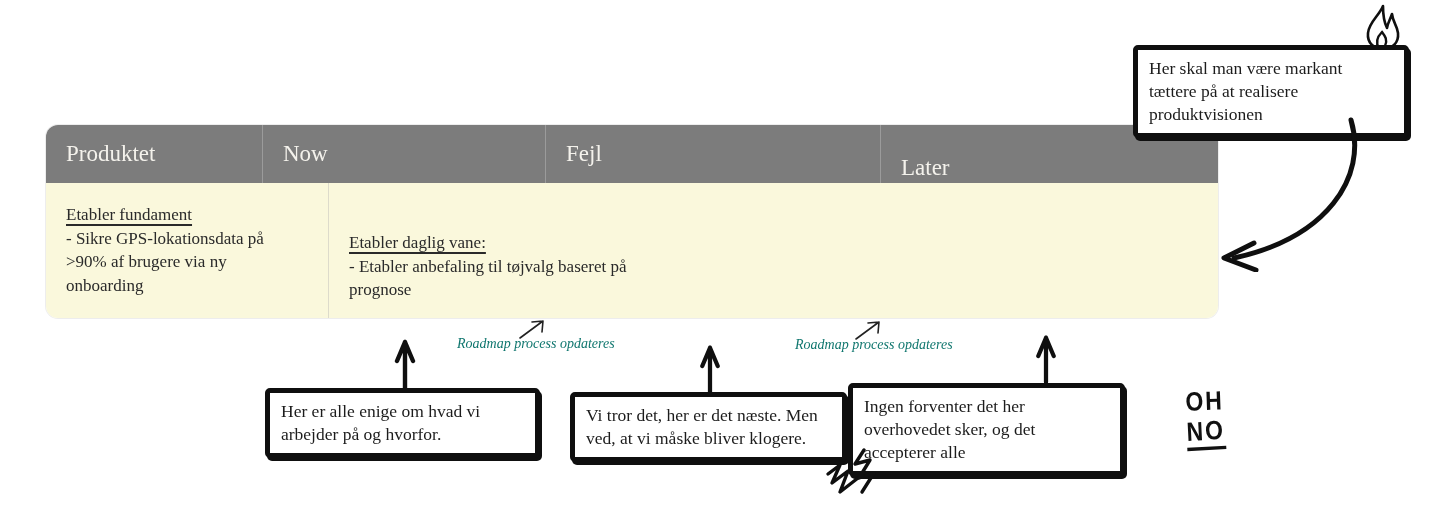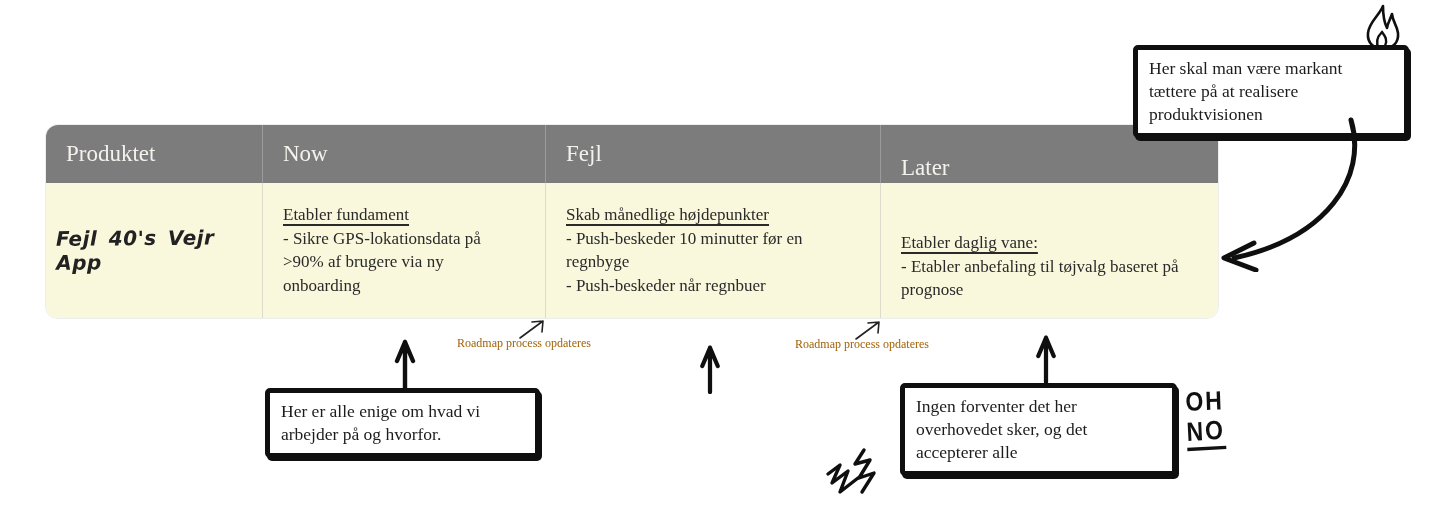--- a/index.html
+++ b/index.html
@@ -37,24 +37,24 @@
   }
   
   .note {
     position:absolute; background:#ffffff; border:5px solid #0f0f0f; border-radius:5px;
     padding:7px 11px; font-size:17.5px; line-height:23px;
     color:#1c1c1c; box-shadow:2px 3px 0 0 #0f0f0f;
   }
   .note-vision { left:1133px; top:45px;  width:276px; }
   .note-now    { left:265px;  top:388px; width:275px; }
   .note-next   { left:570px;  top:392px; width:277px; }
-  .note-later  { left:900px;  top:383px; width:277px; }
+  .note-later  { left:848px;  top:383px; width:277px; }
   
   .roadmap-label {
-    position:absolute; font-size:12px; color:#a16207; white-space:nowrap;
+    position:absolute; font-style:italic; font-size:14px; color:#0f766e; white-space:nowrap;
   }
   .lbl1 { left:457px; top:336px; }
   .lbl2 { left:795px; top:337px; }
   .ohno {
     position:absolute; left:1186px; top:390px;
     font-family:"Liberation Sans", sans-serif; font-weight:700; font-size:23px;
     line-height:26px; letter-spacing:2px; color:#111; transform:rotate(-2deg) scaleY(1.15);
   }
   .ohno .no { border-bottom:3px solid #111; padding-bottom:1px; display:inline-block; transform:rotate(-1deg); }
   .abs { position:absolute; }
@@ -66,31 +66,23 @@
 <div class="canvas">
 
   <div class="roadmap">
     <div class="thead">
       <div class="th c1">Produktet</div>
       <div class="th c2">Now</div>
       <div class="th c3">Fejl</div>
       <div class="th c4">Later</div>
     </div>
     <div class="tbody">
-      <div class="td c1">
-        <span class="product-name">Fejl 40's Vejr App</span>
-      </div>
       <div class="td c2">
         <div class="cell-title">Etabler fundament</div>
         <div>- Sikre GPS-lokationsdata på &gt;90% af brugere via ny onboarding</div>
-      </div>
-      <div class="td c3">
-        <div class="cell-title">Skab månedlige højdepunkter</div>
-        <div>- Push-beskeder 10 minutter før en regnbyge</div>
-        <div>- Push-beskeder når regnbuer</div>
       </div>
       <div class="td c4">
         <div class="cell-title">Etabler daglig vane:</div>
         <div>- Etabler anbefaling til tøjvalg baseret på prognose</div>
       </div>
     </div>
   </div>
 
   <svg class="abs" style="left:1358px; top:3px;" width="50" height="48" viewBox="0 0 50 48">
     <path d="M25 3 C 21 13, 11 19, 10 30 C 9 40, 16 46, 25 46 C 34 46, 41 40, 40 30 C 39 22, 35 20, 34 11 C 32 17, 30 19, 29 25 C 26 19, 25 13, 25 3 Z" fill="#ffffff" stroke="#0f0f0f" stroke-width="2.6" stroke-linejoin="round"></path>
@@ -122,20 +114,23 @@
   <svg class="abs" style="left:698px; top:340px;" width="24" height="54" viewBox="0 0 24 56">
     <path d="M 12 54 L 12 10 M 12 8 L 4 27 M 12 8 L 20 27" fill="none" stroke="#0f0f0f" stroke-width="4.4" stroke-linecap="round"></path>
   </svg>
   <svg class="abs" style="left:1034px; top:330px;" width="24" height="54" viewBox="0 0 24 56">
     <path d="M 12 54 L 12 10 M 12 8 L 4 27 M 12 8 L 20 27" fill="none" stroke="#0f0f0f" stroke-width="4.4" stroke-linecap="round"></path>
   </svg>
 
   <div class="note note-now">
     <span>Her er alle enige om hvad vi arbejder på og hvorfor.</span>
   </div>
+  <div class="note note-next">
+    <span>Vi tror det, her er det næste. Men ved, at vi måske bliver klogere.</span>
+  </div>
   <div class="note note-later">
     <span>Ingen forventer det her overhovedet sker, og det accepterer alle</span>
   </div>
 
   <svg class="abs" style="left:818px; top:446px;" width="64" height="56" viewBox="0 0 64 56">
     <polyline points="10,28 22,19 14,37 30,25 22,46 40,32" fill="none" stroke="#0f0f0f" stroke-width="3.4" stroke-linecap="round" stroke-linejoin="round"></polyline>
     <polyline points="46,4 37,18 52,14 41,32 56,27 44,46" fill="none" stroke="#0f0f0f" stroke-width="3.4" stroke-linecap="round" stroke-linejoin="round"></polyline>
   </svg>
 
   <div class="ohno">

